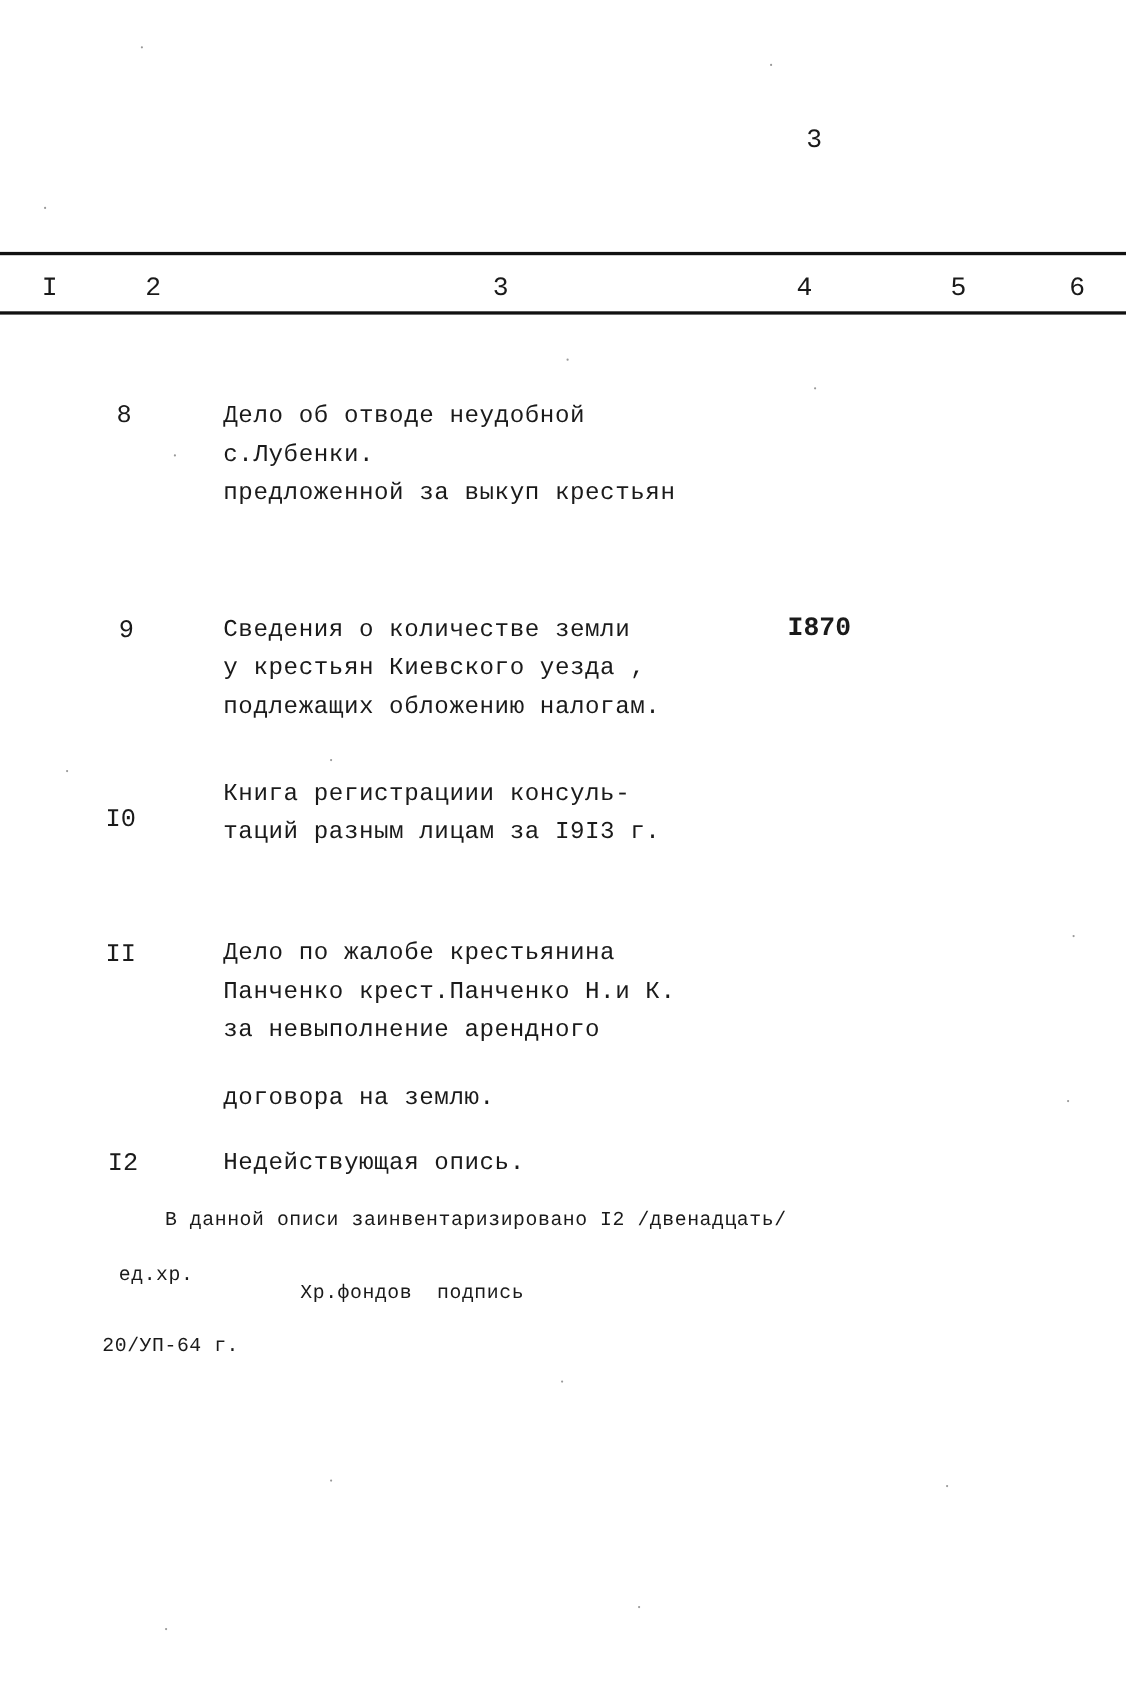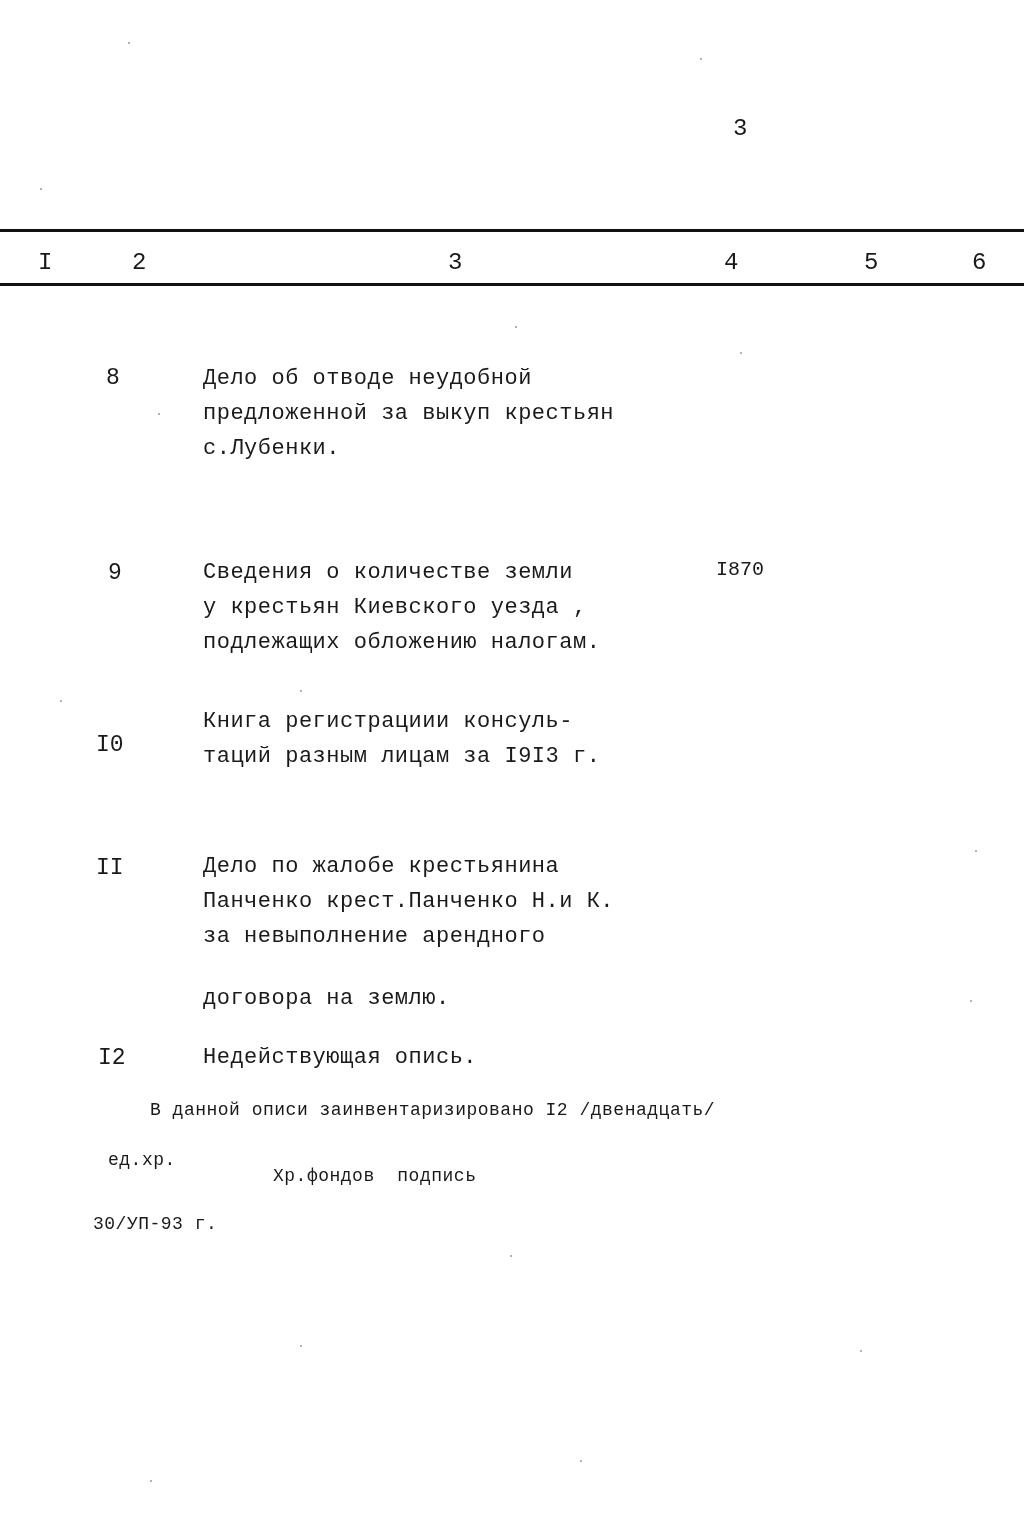--- a/index.html
+++ b/index.html
@@ -42,21 +42,22 @@
     position: absolute;
     left: 203px;
     font-size: 22px;
     line-height: 35px;
     white-space: pre;
     letter-spacing: 0.5px;
   }
   .entry-date {
     position: absolute;
     left: 716px;
-    font-size: 20px;
+    font-size: 24px;
+    font-weight: bold;
   }
   .footer-line {
     position: absolute;
     font-size: 18px;
     white-space: pre;
     letter-spacing: 0.5px;
   }
   .speck {
     position: absolute;
     width: 2px;
@@ -76,21 +77,21 @@
   <span class="colnum" style="left:132px;">2</span>
   <span class="colnum" style="left:448px;">3</span>
   <span class="colnum" style="left:724px;">4</span>
   <span class="colnum" style="left:864px;">5</span>
   <span class="colnum" style="left:972px;">6</span>
 </div>
 <div class="rule bottom"></div>
 
 <div>
   <span class="entry-num" style="left:106px; top:365px;">8</span>
-  <div class="entry-text" style="top:361px;"><div>Дело об отводе неудобной</div><div>предложенной за выкуп крестьян</div><div>с.Лубенки.</div></div>
+  <div class="entry-text" style="top:361px;"><div>Дело об отводе неудобной</div><div>с.Лубенки.</div><div>предложенной за выкуп крестьян</div></div>
 </div>
 
 <div>
   <span class="entry-num" style="left:108px; top:560px;">9</span>
   <div class="entry-text" style="top:555px;"><div>Сведения о количестве земли</div><div>у крестьян Киевского уезда ,</div><div>подлежащих обложению налогам.</div></div>
   <span class="entry-date" style="top:558px;">I870</span>
 </div>
 
 <div>
   <span class="entry-num" style="left:96px; top:732px;">I0</span>
@@ -103,21 +104,21 @@
 </div>
 
 <div>
   <span class="entry-num" style="left:98px; top:1045px;">I2</span>
   <div class="entry-text" style="top:1040px;"><div>Недействующая опись.</div></div>
 </div>
 
 <div class="footer-line" style="left:150px; top:1100px;">В данной описи заинвентаризировано I2 /двенадцать/</div>
 <div class="footer-line" style="left:108px; top:1150px;">ед.хр.</div>
 <div class="footer-line" style="left:273px; top:1166px;">Хр.фондов  подпись</div>
-<div class="footer-line" style="left:93px; top:1214px;">30/УП-93 г.</div>
+<div class="footer-line" style="left:93px; top:1214px;">20/УП-64 г.</div>
 
 <div class="speck" style="left:128px; top:42px;"></div>
 <div class="speck" style="left:700px; top:58px;"></div>
 <div class="speck" style="left:40px; top:188px;"></div>
 <div class="speck" style="left:515px; top:326px;"></div>
 <div class="speck" style="left:740px; top:352px;"></div>
 <div class="speck" style="left:158px; top:413px;"></div>
 <div class="speck" style="left:300px; top:690px;"></div>
 <div class="speck" style="left:60px; top:700px;"></div>
 <div class="speck" style="left:975px; top:850px;"></div>

